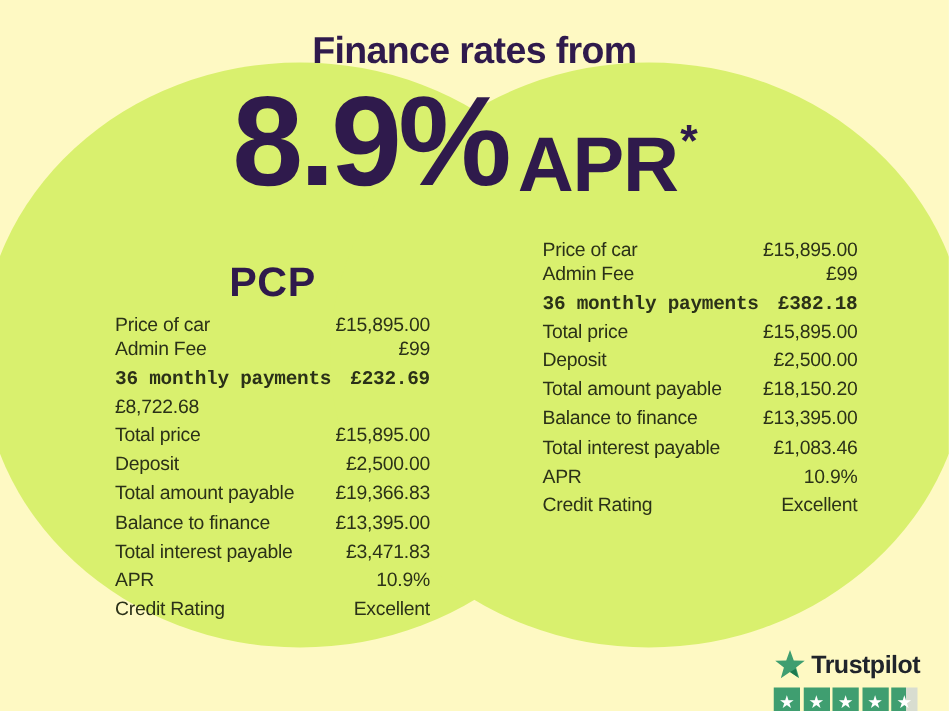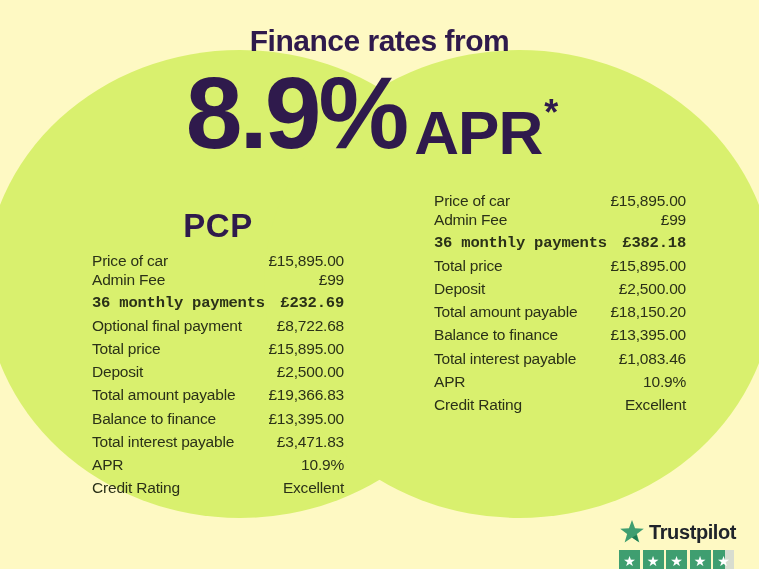--- a/index.html
+++ b/index.html
@@ -117,21 +117,20 @@
       </div>
       <div class="frow">
         <span class="lab">Admin Fee</span>
         <span class="val">£99</span>
       </div>
       <div class="frow bold">
         <span class="lab">36 monthly payments</span>
         <span class="val">£232.69</span>
       </div>
       <div class="frow">
-        <span class="lab">Optional final payment</span>
         <span class="val">£8,722.68</span>
       </div>
       <div class="frow">
         <span class="lab">Total price</span>
         <span class="val">£15,895.00</span>
       </div>
       <div class="frow">
         <span class="lab">Deposit</span>
         <span class="val">£2,500.00</span>
       </div>

